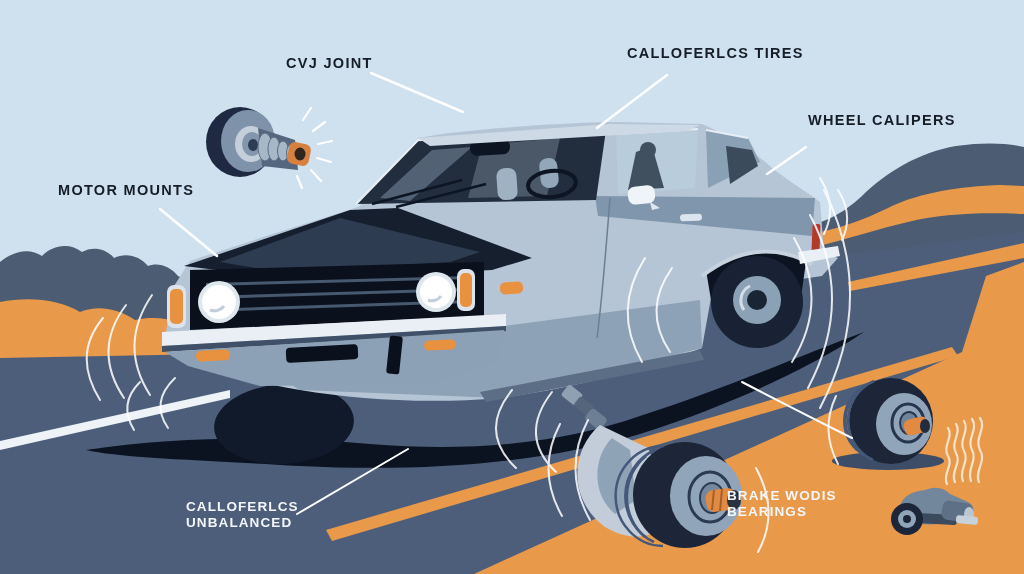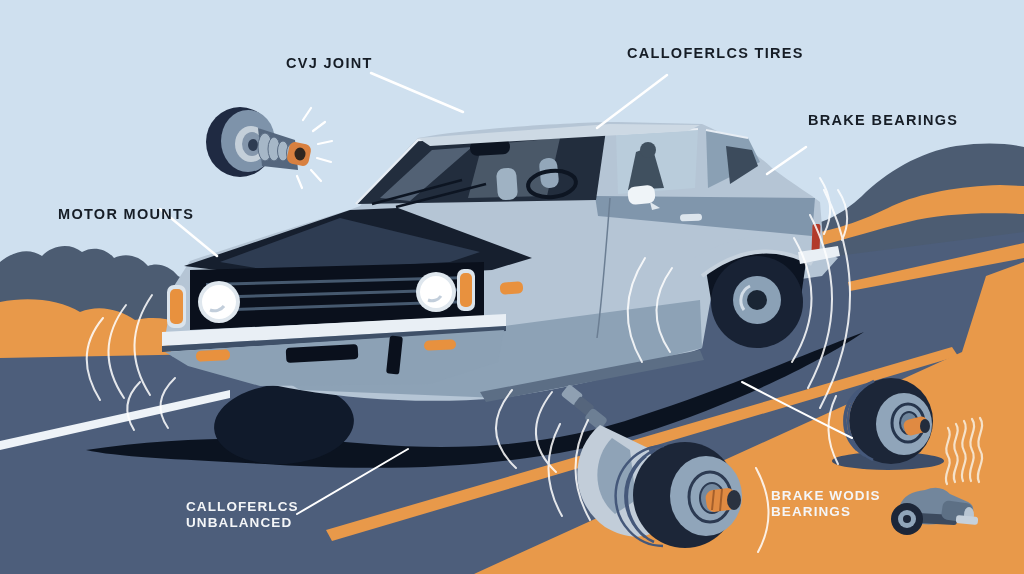--- a/index.html
+++ b/index.html
@@ -5,23 +5,23 @@
   html,body{margin:0;padding:0;background:var(--c-sky,#cfe0ef);}
   .stage{position:relative;width:1024px;height:574px;overflow:hidden;
          font-family:"Liberation Sans", sans-serif;text-decoration:underline;}
   .stage svg{position:absolute;left:0;top:0;}
   .callout{position:absolute;font-weight:bold;white-space:nowrap;}
   .callout.dark{color:var(--c-label-dark,#161d26);font-size:14.5px;letter-spacing:1.3px;}
   .callout.light{color:var(--c-label-light,#f4f6f8);font-size:13.5px;letter-spacing:1.1px;line-height:16px;}
   .cvj{left:286px;top:55px;font-size:14px;}
   .unbalanced{left:627px;top:45px;}
   .bearings{left:808px;top:112px;}
-  .mounts{left:58px;top:182px;margin-top:24px;}
+  .mounts{left:58px;top:182px;}
   .illustrative{left:186px;top:499px;}
-  .brake{left:771px;top:488px;}
+  .brake{left:727px;top:488px;}
 </style>
 </head>
 <body>
 
 <div class="stage">
 <svg width="1024" height="574" viewBox="0 0 1024 574">
 
   <rect x="0" y="0" width="1024" height="574" fill="#cfe0ef"></rect>
 
   <path d="M 0,338 L 240,322 L 430,300 L 560,272 L 640,262 L 760,242 L 860,222 L 940,206 L 1024,200 L 1024,574 L 0,574 Z" fill="#4d5e7b"></path>
@@ -231,21 +231,21 @@
     <path d="M 667,75 L 597,128"></path>
     <path d="M 806,147 L 767,174"></path>
     <path d="M 160,209 L 217,256"></path>
     <path d="M 297,514 L 408,449" stroke-width="2"></path>
     <path d="M 742,382 Q 800,412 852,438" stroke-width="2" fill="none"></path>
   </g>
 </svg>
 
   <div class="callout dark cvj">CVJ JOINT</div>
   <div class="callout dark unbalanced">CALLOFERLCS TIRES</div>
-  <div class="callout dark bearings">BRAKE BEARINGS</div>
+  <div class="callout dark bearings">WHEEL CALIPERS</div>
   <div class="callout dark mounts">MOTOR MOUNTS</div>
   <div class="callout light illustrative">
     <div>CALLOFERLCS</div>
     <div>UNBALANCED</div>
   </div>
   <div class="callout light brake">
     <div>BRAKE WODIS</div>
     <div>BEARINGS</div>
   </div>
 </div>

